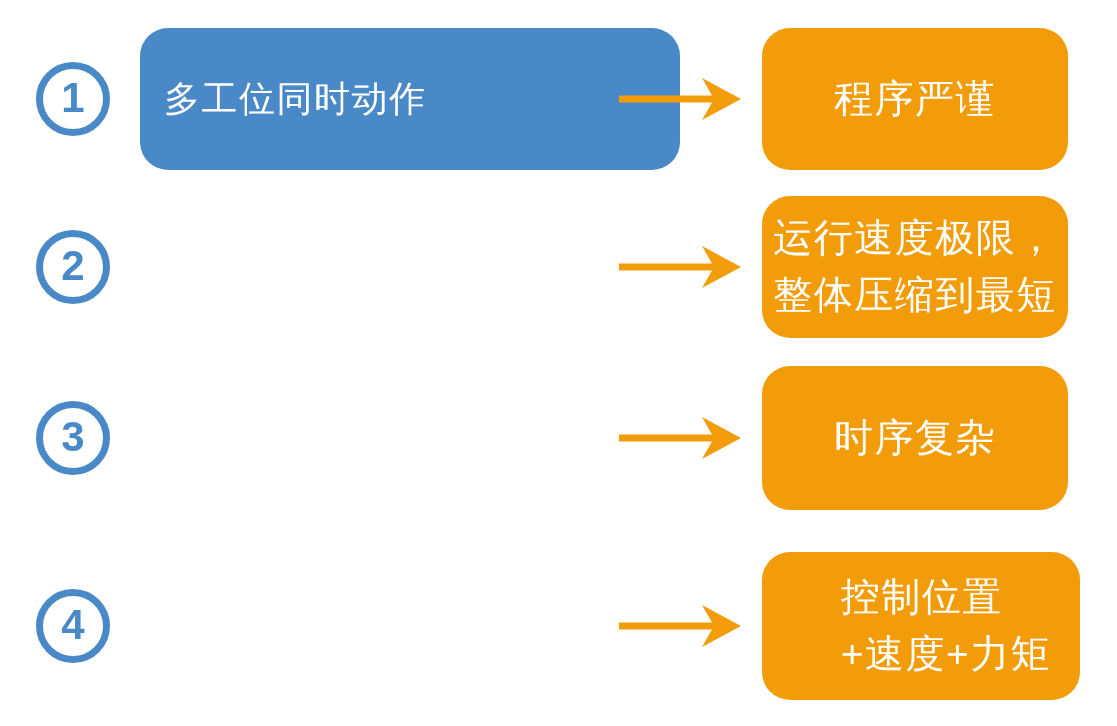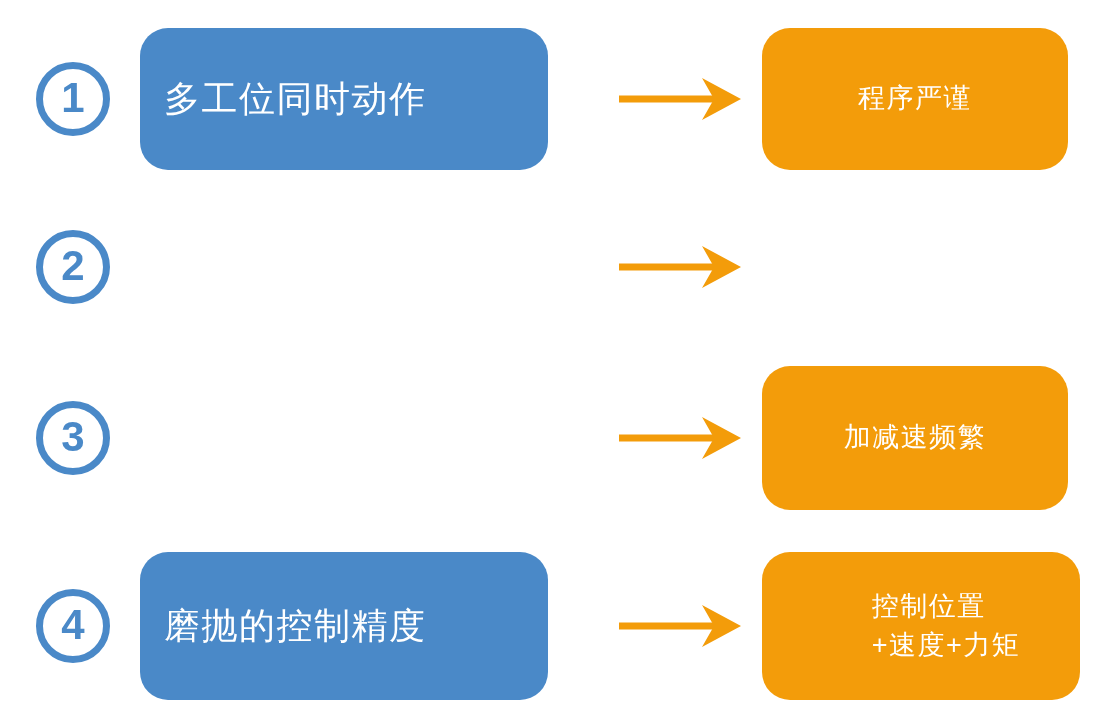--- a/index.html
+++ b/index.html
@@ -37,21 +37,21 @@
   .badge span{
     color:var(--blue);
     font-size:42px;
     font-weight:bold;
     line-height:1;
     transform:translateY(-1px);
   }
   .cause{
     position:absolute;
     left:140px;top:0;bottom:0;
-    width:408px;
+    width:540px;
     background:var(--blue);
     border-radius:28px;
     display:flex;align-items:center;
   }
   .cause .boxtext{
     padding-left:24px;
     text-align:left;
   }
   .arrow{
     position:absolute;
@@ -80,21 +80,21 @@
     padding-left:38px;
   }
   .boxtext{
     color:var(--box-text);
     font-size:36px;
     line-height:1.5;
     letter-spacing:1.5px;
     white-space:pre-line;
   }
   .effect .boxtext{
-    font-size:27px;
+    font-size:39px;
     line-height:1.45;
   }
   
   .row-1{top:28px;height:142px;}
   .row-2{top:196px;height:142px;}
   .row-3{top:366px;height:144px;}
   .row-4{top:552px;height:148px;}
 </style>
 </head>
 <body>
@@ -118,41 +118,42 @@
   </div>
 
   <div class="row row-2">
     <div class="badge">
       <span>2</span>
     </div>
     <svg class="arrow" viewBox="0 0 124 44" aria-hidden="true">
       <rect x="1" y="18.5" width="95" height="7" fill="currentColor"></rect>
       <path d="M84 1 L123 22 L84 43 L96 22 Z" fill="currentColor"></path>
     </svg>
+    <div class="effect">
+      <span class="boxtext">运行速度极限，
+整体压缩到最短</span>
+    </div>
   </div>
 
   <div class="row row-3">
     <div class="badge">
       <span>3</span>
     </div>
     <svg class="arrow" viewBox="0 0 124 44" aria-hidden="true">
       <rect x="1" y="18.5" width="95" height="7" fill="currentColor"></rect>
       <path d="M84 1 L123 22 L84 43 L96 22 Z" fill="currentColor"></path>
     </svg>
     <div class="effect">
-      <span class="boxtext">加减速频繁</span>
+      <span class="boxtext">时序复杂</span>
     </div>
   </div>
 
   <div class="row row-4">
     <div class="badge">
       <span>4</span>
-    </div>
-    <div class="cause">
-      <span class="boxtext">磨抛的控制精度</span>
     </div>
     <svg class="arrow" viewBox="0 0 124 44" aria-hidden="true">
       <rect x="1" y="18.5" width="95" height="7" fill="currentColor"></rect>
       <path d="M84 1 L123 22 L84 43 L96 22 Z" fill="currentColor"></path>
     </svg>
     <div class="effect align-left">
       <span class="boxtext">控制位置
 +速度+力矩</span>
     </div>
   </div>

